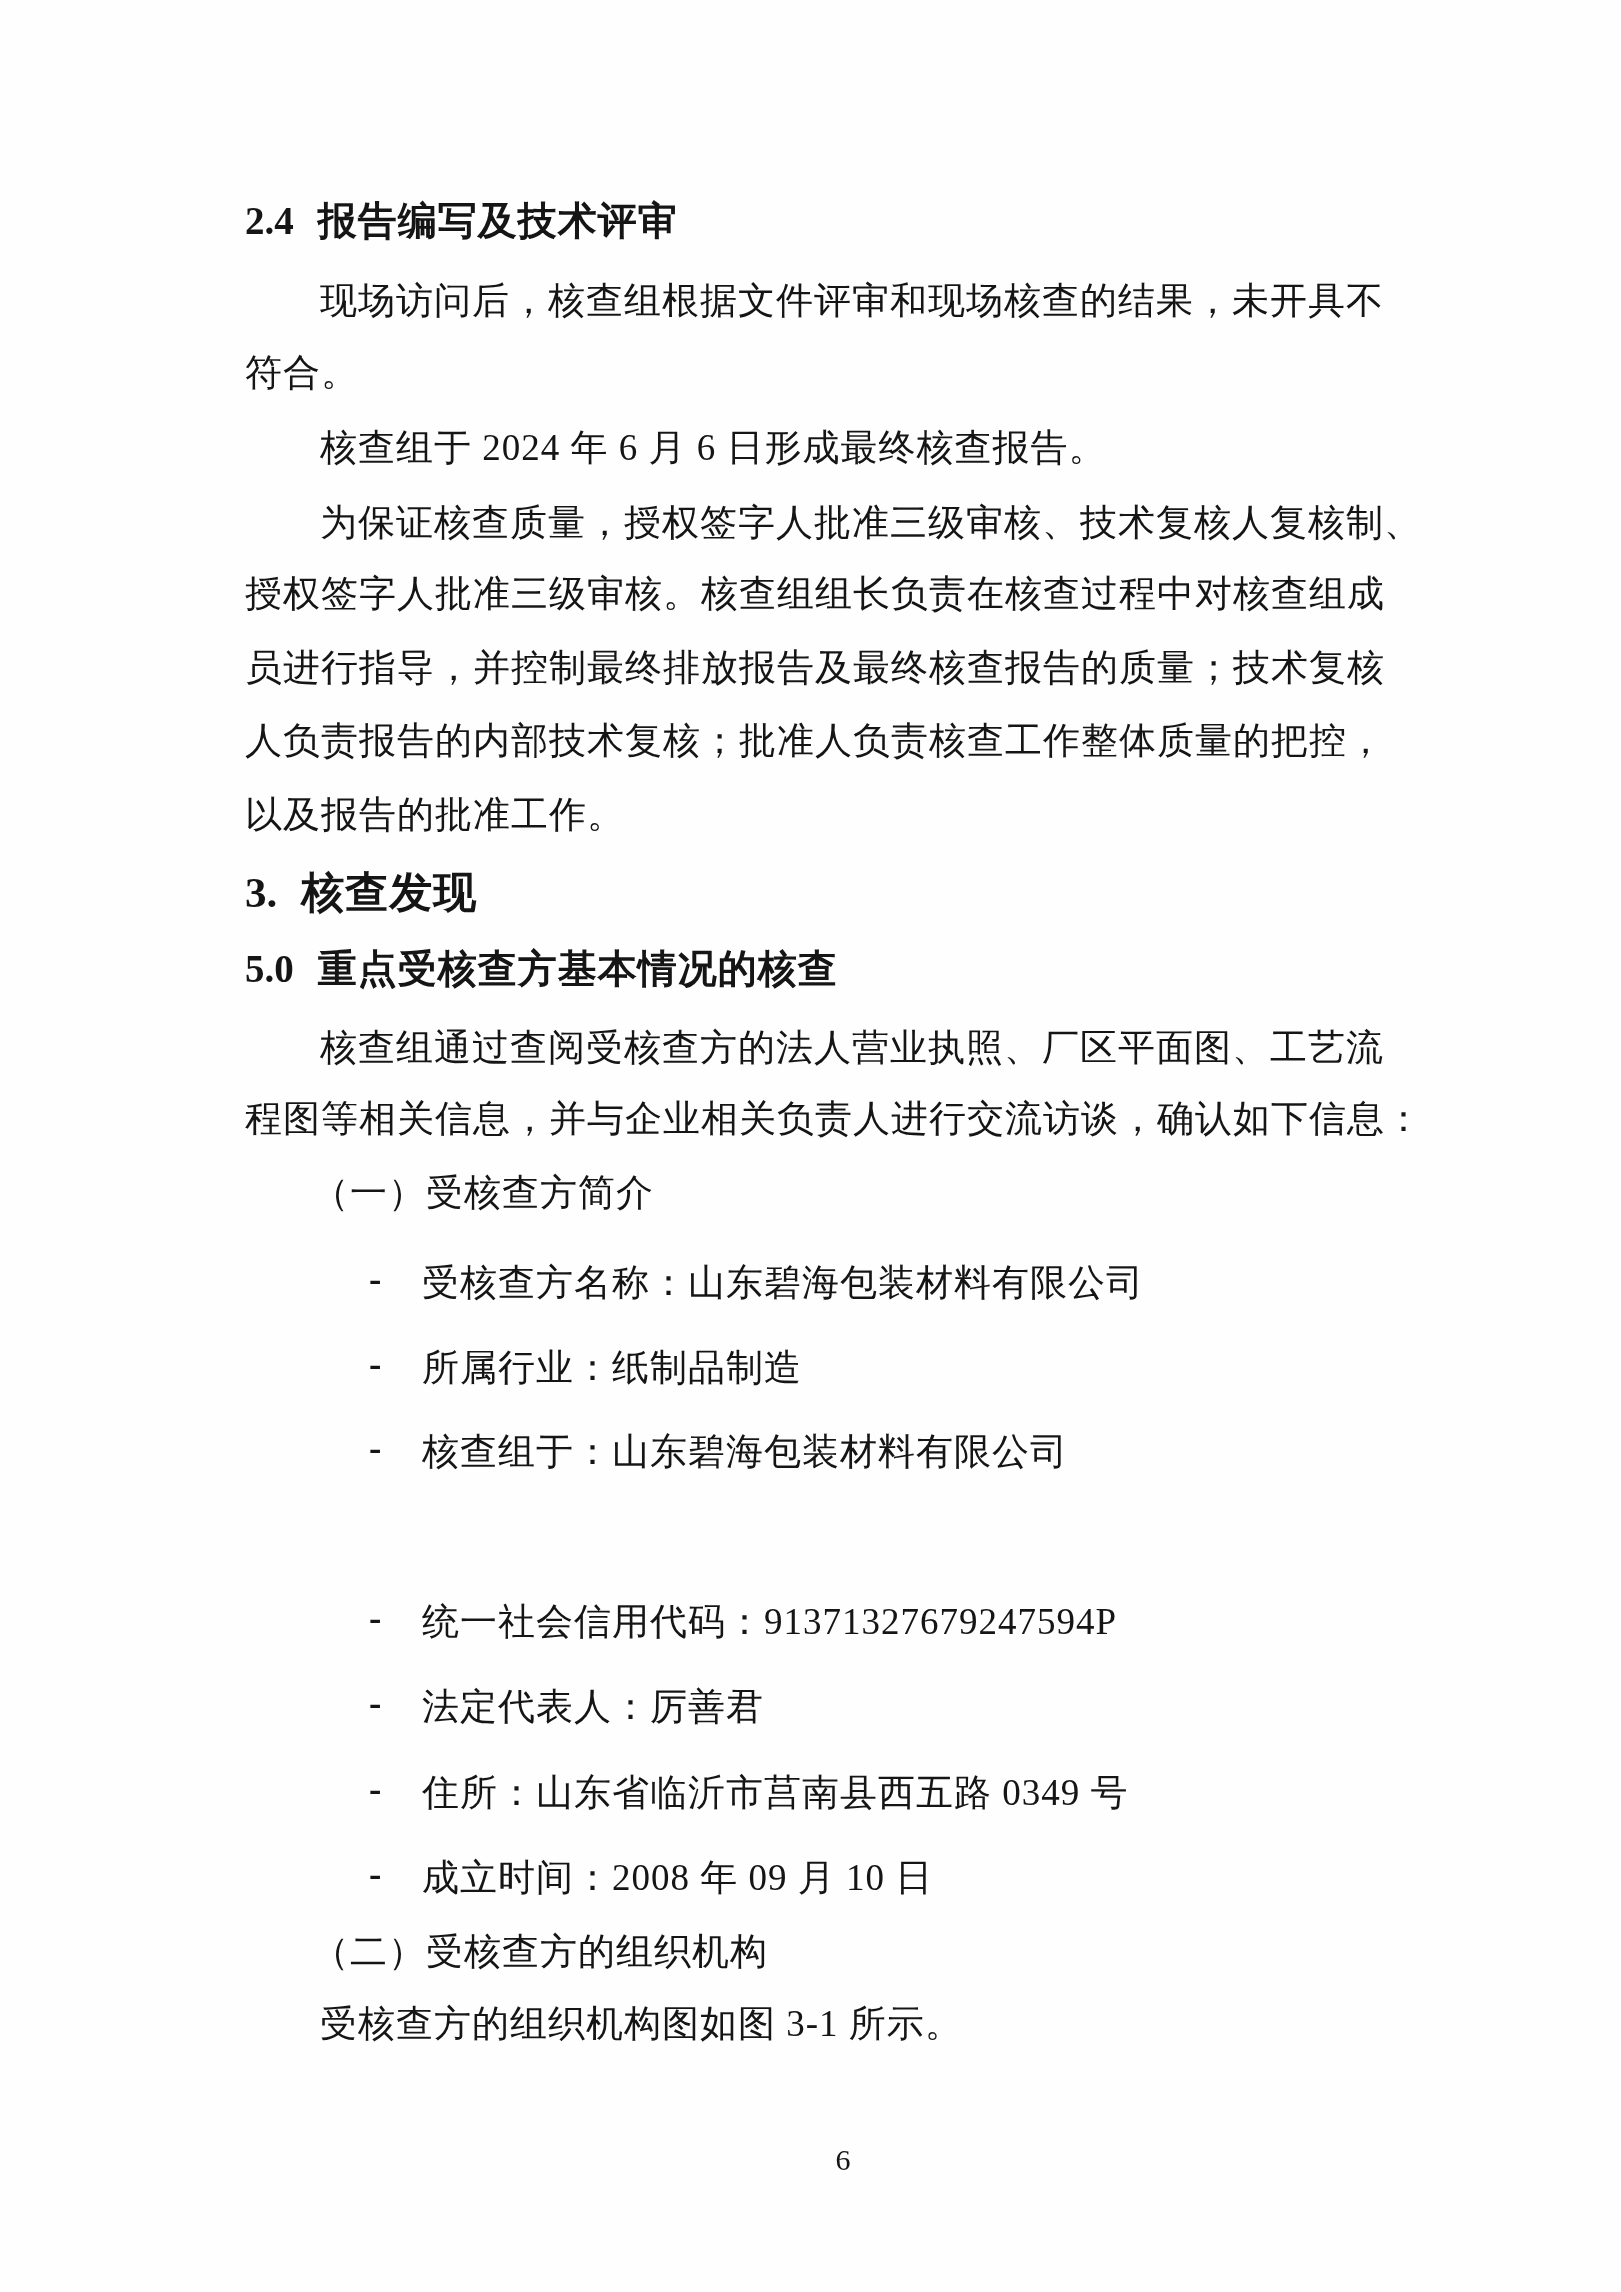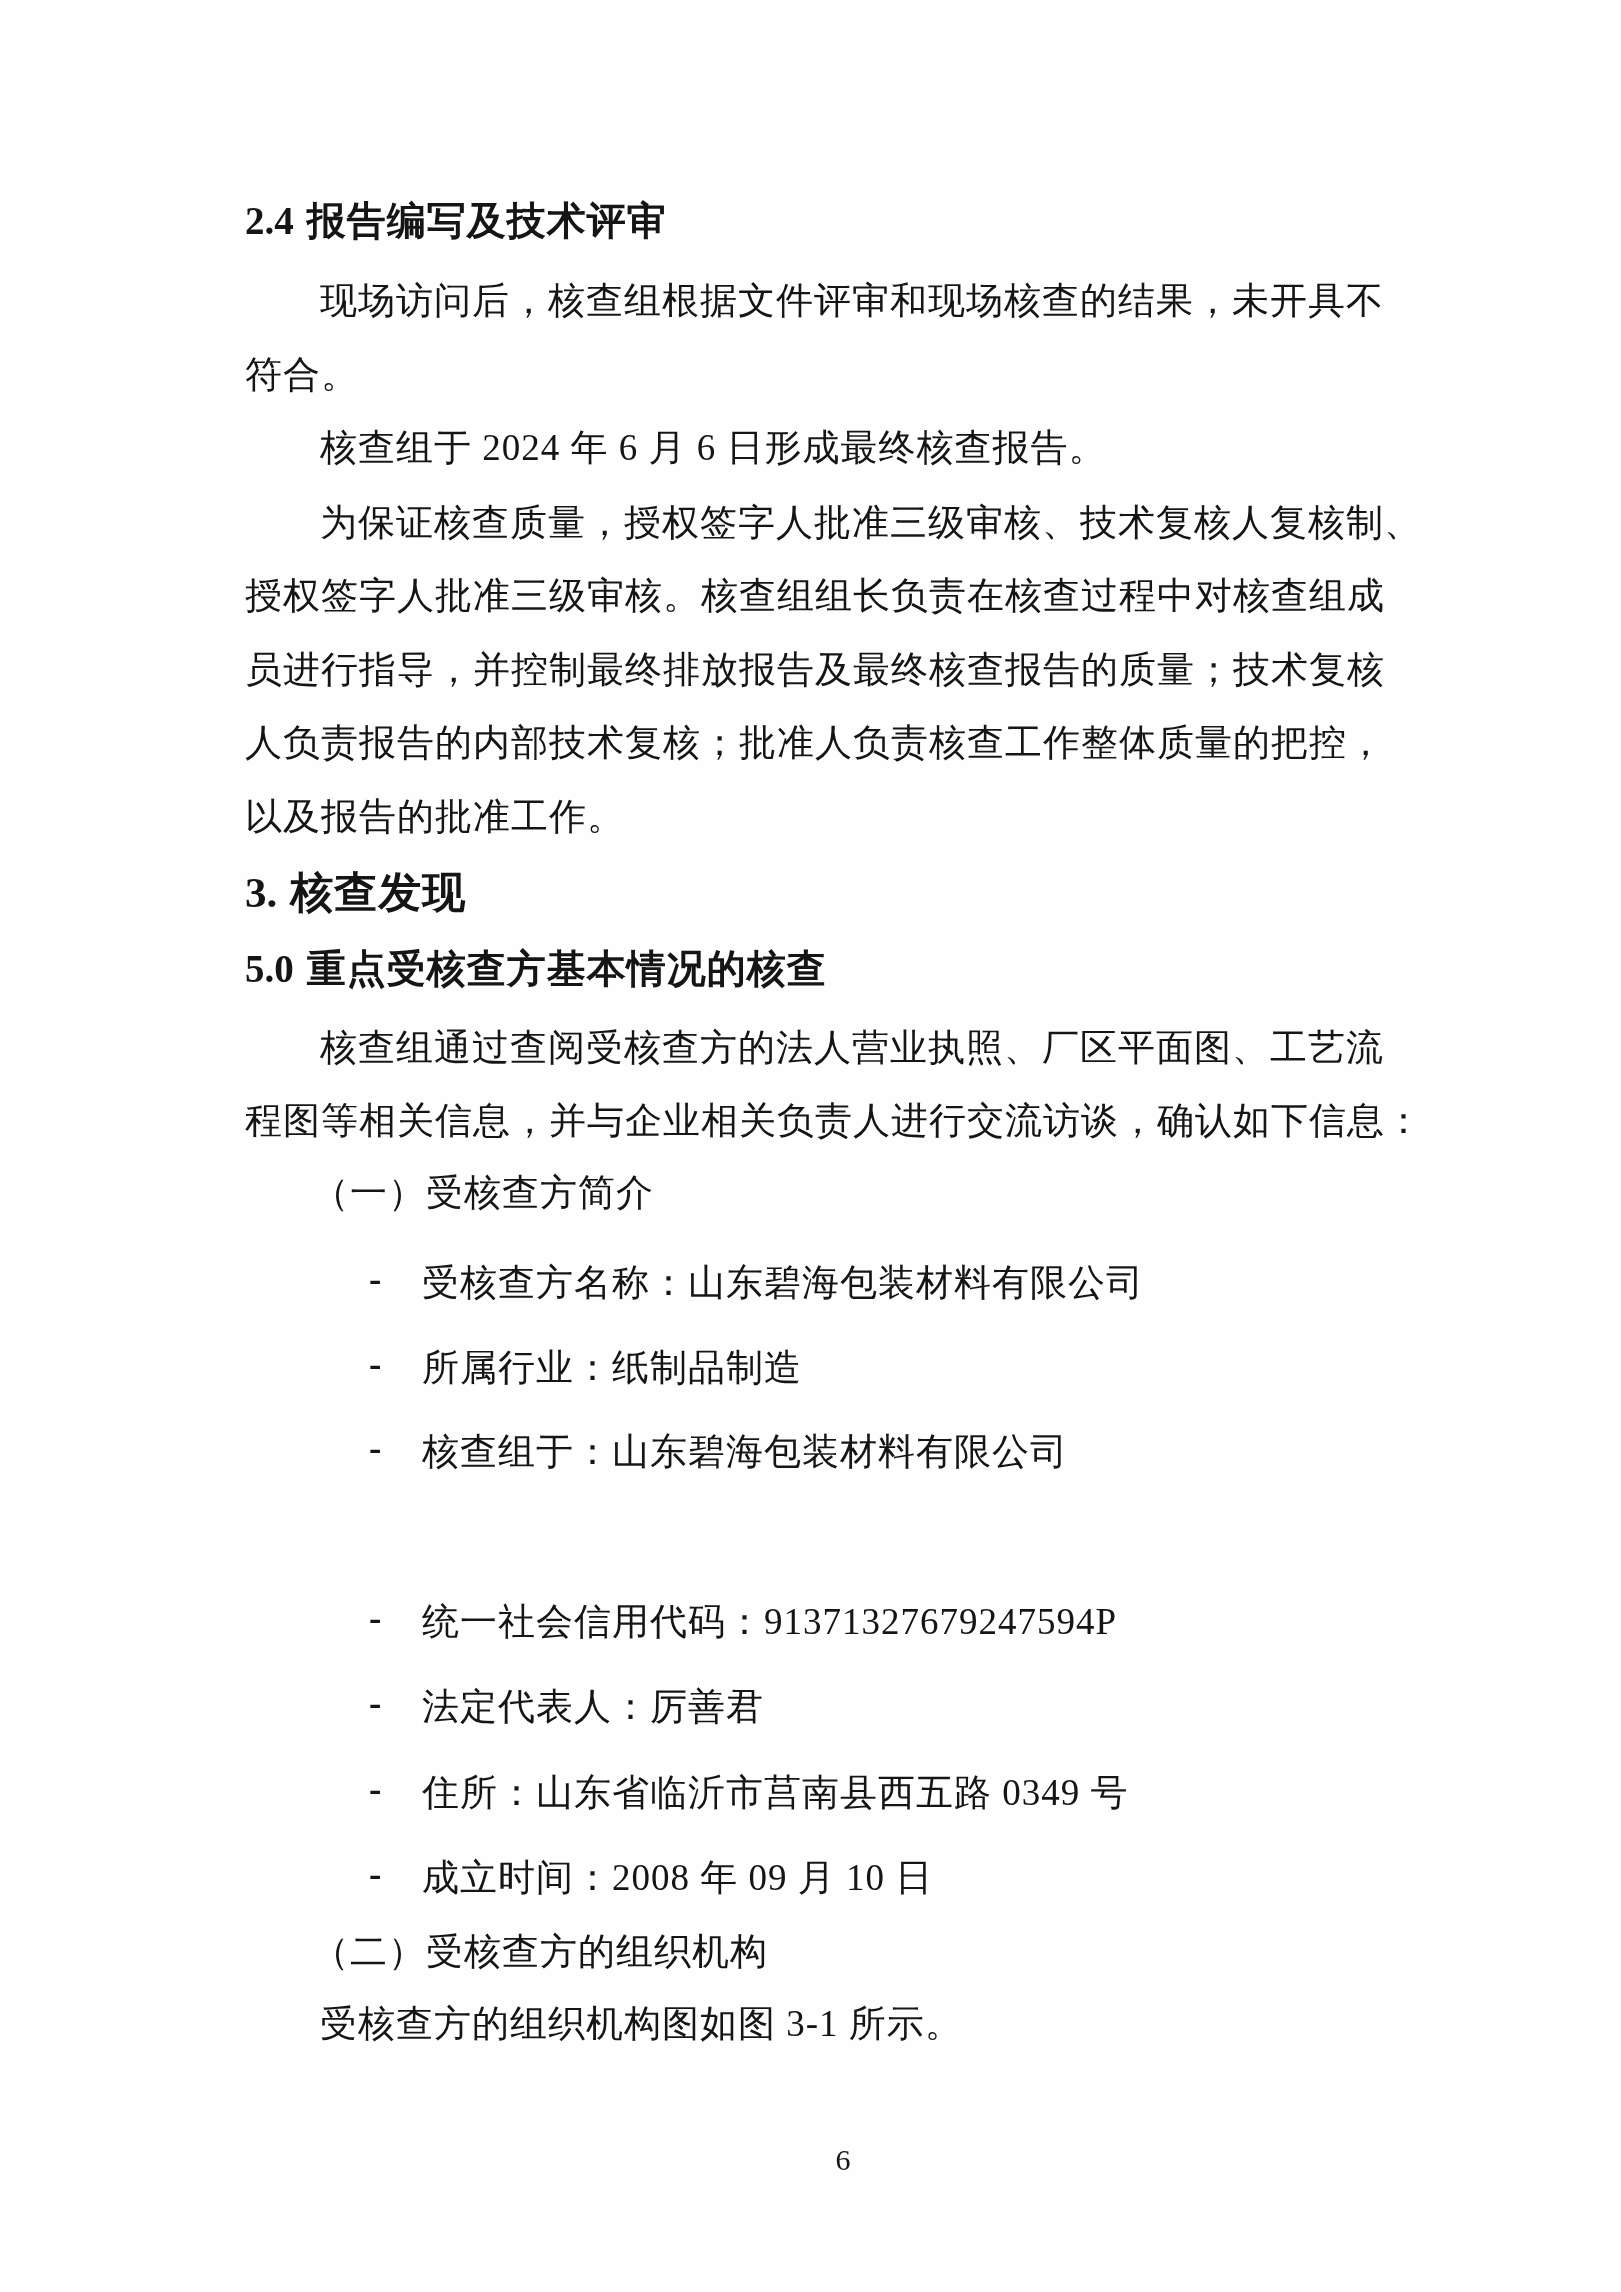--- a/index.html
+++ b/index.html
@@ -14,31 +14,31 @@
     overflow: hidden;
   }
   .line {
     position: absolute;
     font-size: 37px;
     line-height: 1.15;
     white-space: pre;
     letter-spacing: 1px;
   }
   .indent { left: 320px; }
-  .flush  { left: 245px; }
+  .flush  { left: 245px; font-family: Liberation Mono, monospace; }
   .heading {
     position: absolute;
     left: 245px;
     font-weight: bold;
     white-space: pre;
     letter-spacing: 1px;
     font-size: 39px;
     line-height: 1.15;
   }
-  .heading .num { display: inline-block; margin-right: 13px; letter-spacing: 0; }
+  .heading .num { display: inline-block; margin-right: 24px; letter-spacing: 0; }
   .heading-lg { font-size: 43px; }
   .kicker { left: 312px; }
   .list-item {
     position: absolute;
     left: 369px;
     font-size: 37px;
     line-height: 1.15;
     white-space: pre;
     letter-spacing: 1px;
   }

